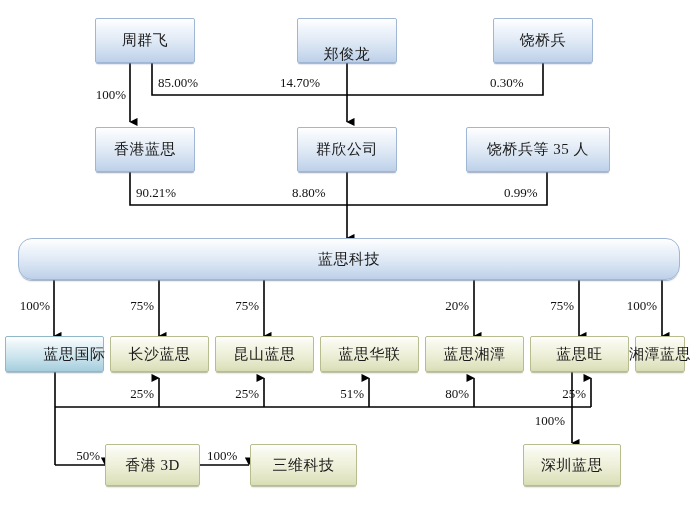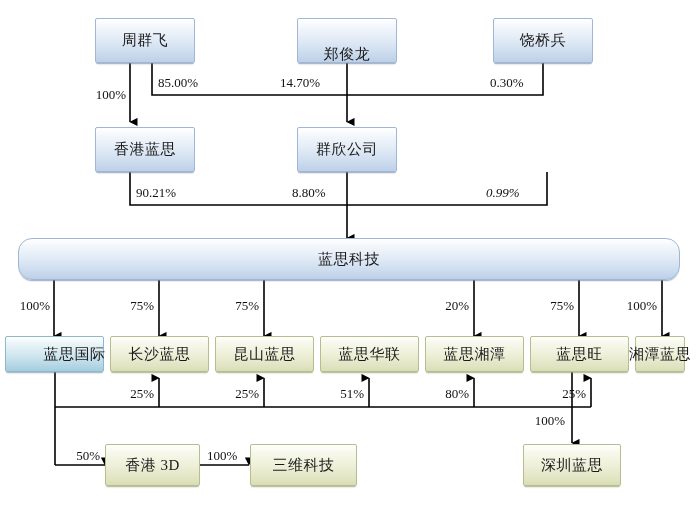--- a/index.html
+++ b/index.html
@@ -173,20 +173,23 @@
   </div>
 
   <div class="node blue" style="left:493px; top:18px; width:100px; height:45px;">
     <span class="label">饶桥兵</span>
   </div>
 
   <div class="node blue" style="left:297px; top:127px; width:100px; height:45px;">
     <span class="label">群欣公司</span>
   </div>
 
+  <div class="node blue" style="left:466px; top:127px; width:144px; height:45px;">
+    <span class="label">饶桥兵等 35 人</span>
+  </div>
 
   <div class="node blue mainbar" style="left:18px; top:238px; width:662px; height:42px;border-radius:14px;">
     <span class="label">蓝思科技</span>
   </div>
 
   <div class="node teal" style="left:5px; top:336px; width:99px; height:36px;">
     <span class="label">蓝思国际</span>
   </div>
 
   <div class="node olive" style="left:110px; top:336px; width:99px; height:36px;">
@@ -230,21 +233,21 @@
   <div class="pct" style="left:158px; top:76px;">85.00%</div>
 
   <div class="pct" style="left:280px; top:76px;">14.70%</div>
 
   <div class="pct" style="left:490px; top:76px;">0.30%</div>
 
   <div class="pct" style="left:136px; top:186px;">90.21%</div>
 
   <div class="pct" style="left:292px; top:186px;">8.80%</div>
 
-  <div class="pct" style="left:486px; top:186px;font-style:italic;">0.99%</div>
+  <div class="pct" style="left:504px; top:186px;">0.99%</div>
 
   <div class="pct r" style="left:4px; top:299px; width:46px;">100%</div>
 
   <div class="pct r" style="left:112px; top:299px; width:42px;">75%</div>
 
   <div class="pct r" style="left:217px; top:299px; width:42px;">75%</div>
 
   <div class="pct r" style="left:427px; top:299px; width:42px;">20%</div>
 
   <div class="pct r" style="left:532px; top:299px; width:42px;">75%</div>

